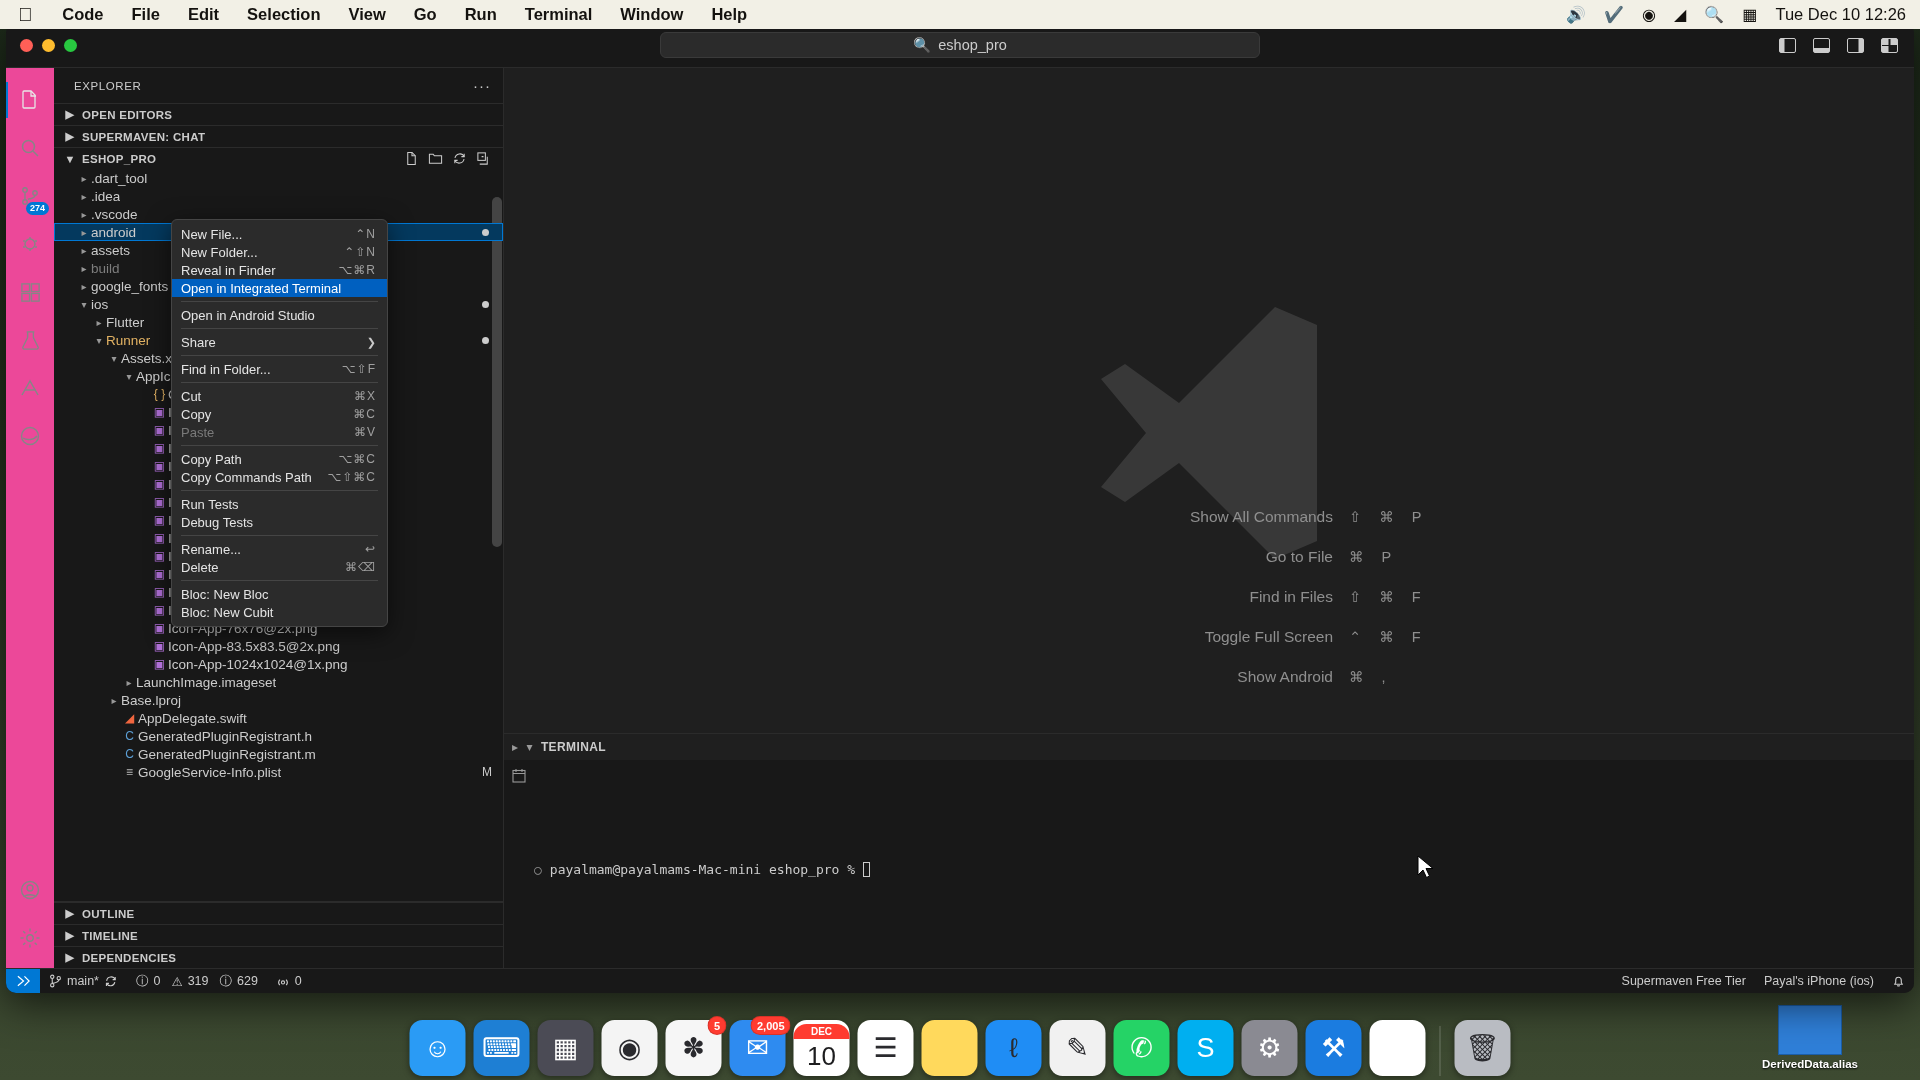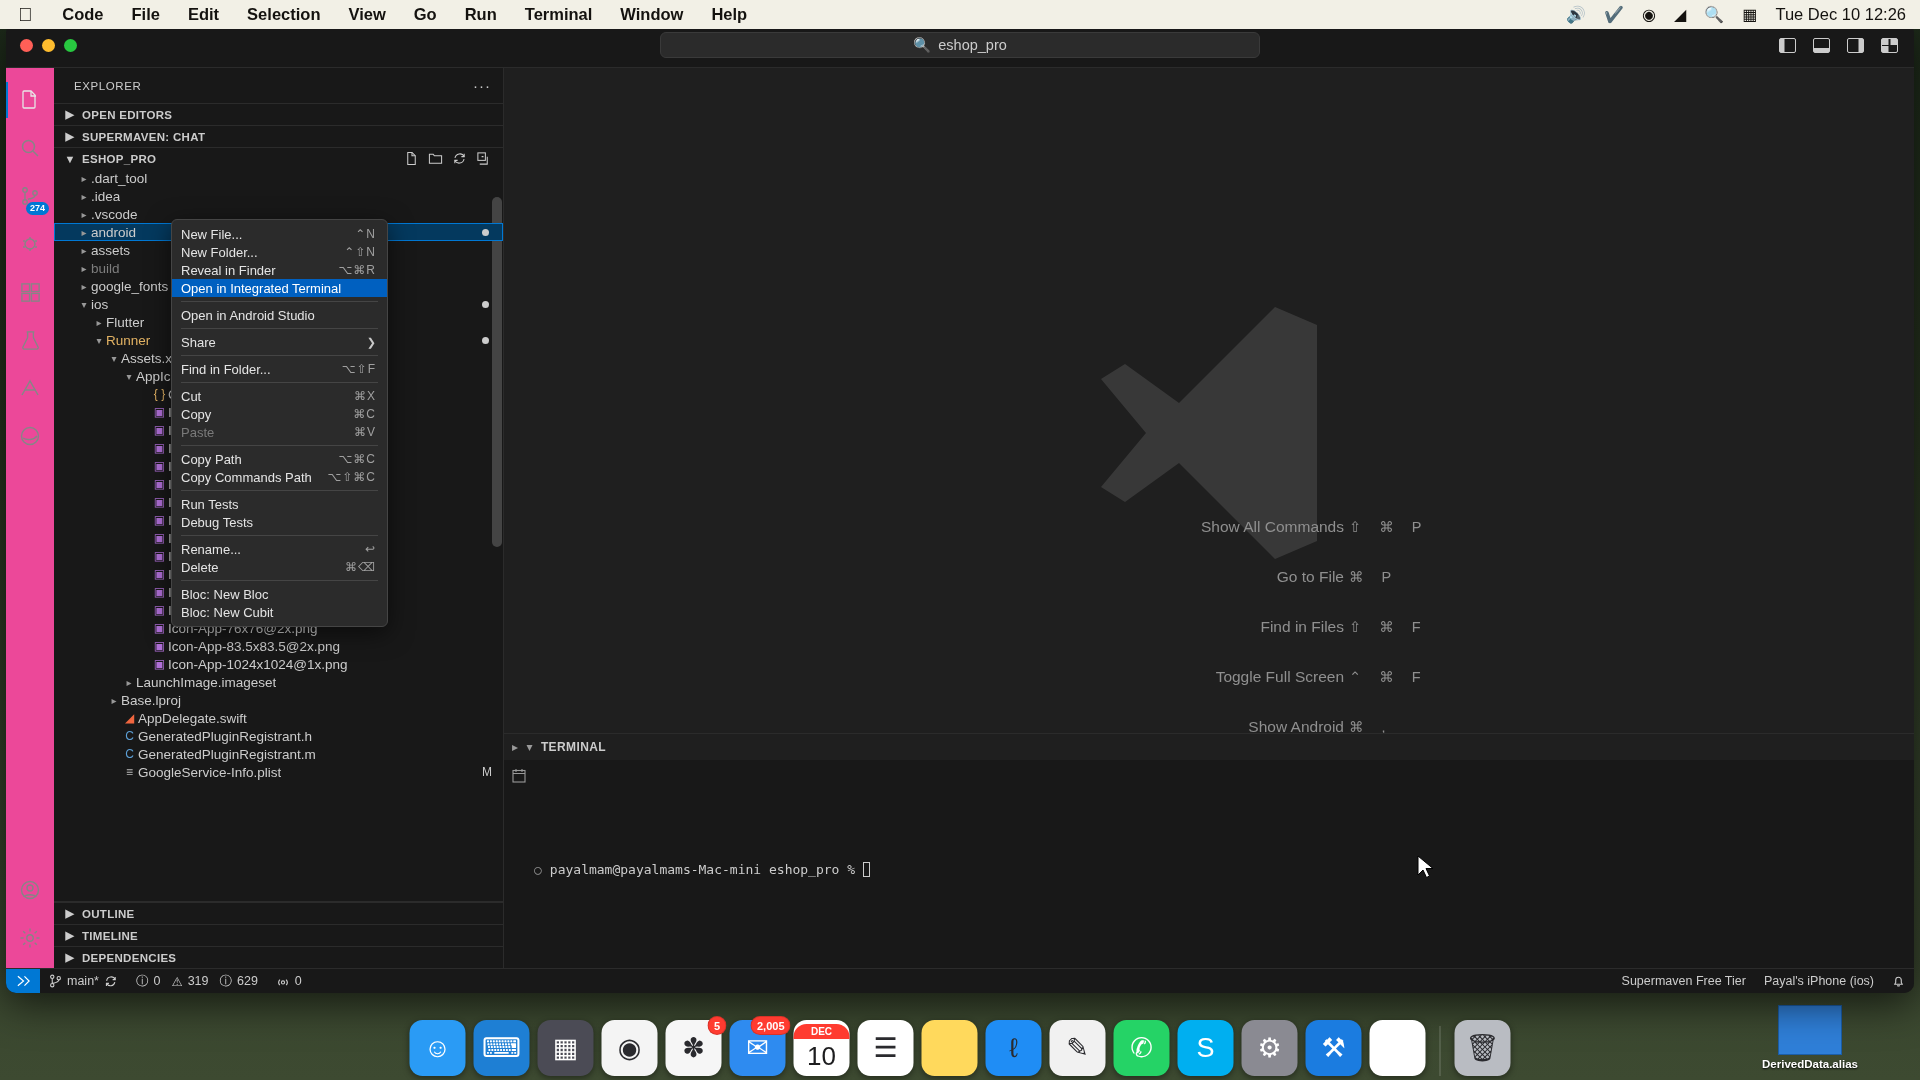--- a/index.html
+++ b/index.html
@@ -136,21 +136,21 @@
   .watermark-wrap { flex: 1; position: relative; overflow: hidden; }
   .vs-logo {
     position: absolute; left: 50%; top: 215px; transform: translateX(-50%);
     opacity: .11;
   }
   .shortcuts {
     position: absolute; left: 50%; transform: translateX(-50%);
     top: 440px; width: 430px;
     display: flex; flex-direction: column; gap: 22px;
   }
-  .sc-row { display: flex; align-items: center; justify-content: flex-end; gap: 5px; margin-top: 10px; }
+  .sc-row { display: flex; align-items: center; justify-content: flex-end; gap: 16px; }
   .sc-label { color: #8f8f8f; font-size: 15.5px; }
   .sc-keys { display: flex; gap: 18px; width: 75px; justify-content: flex-start; }
   .sc-keys span { color: #8f8f8f; font-size: 14.5px; }
 
   
   .panel { height: 235px; flex: 0 0 235px; background: #181818; border-top: 1px solid #2b2b2b; display: flex; flex-direction: column; }
   .panel-tabs { height: 35px; display: flex; align-items: center; padding-left: 25px; gap: 26px; position: relative; }
   .ptab { color: #8f8f8f; font-size: 12.5px; letter-spacing: .5px; text-transform: uppercase; height: 35px; display: flex; align-items: center; }
   .ptab.active { color: #e7e7e7; border-bottom: 1px solid #0078d4; }
   .pbadge { background: #4d4d4d; color: #e7e7e7; border-radius: 11px; padding: 1px 9px; font-size: 12px; font-weight: 700; }

